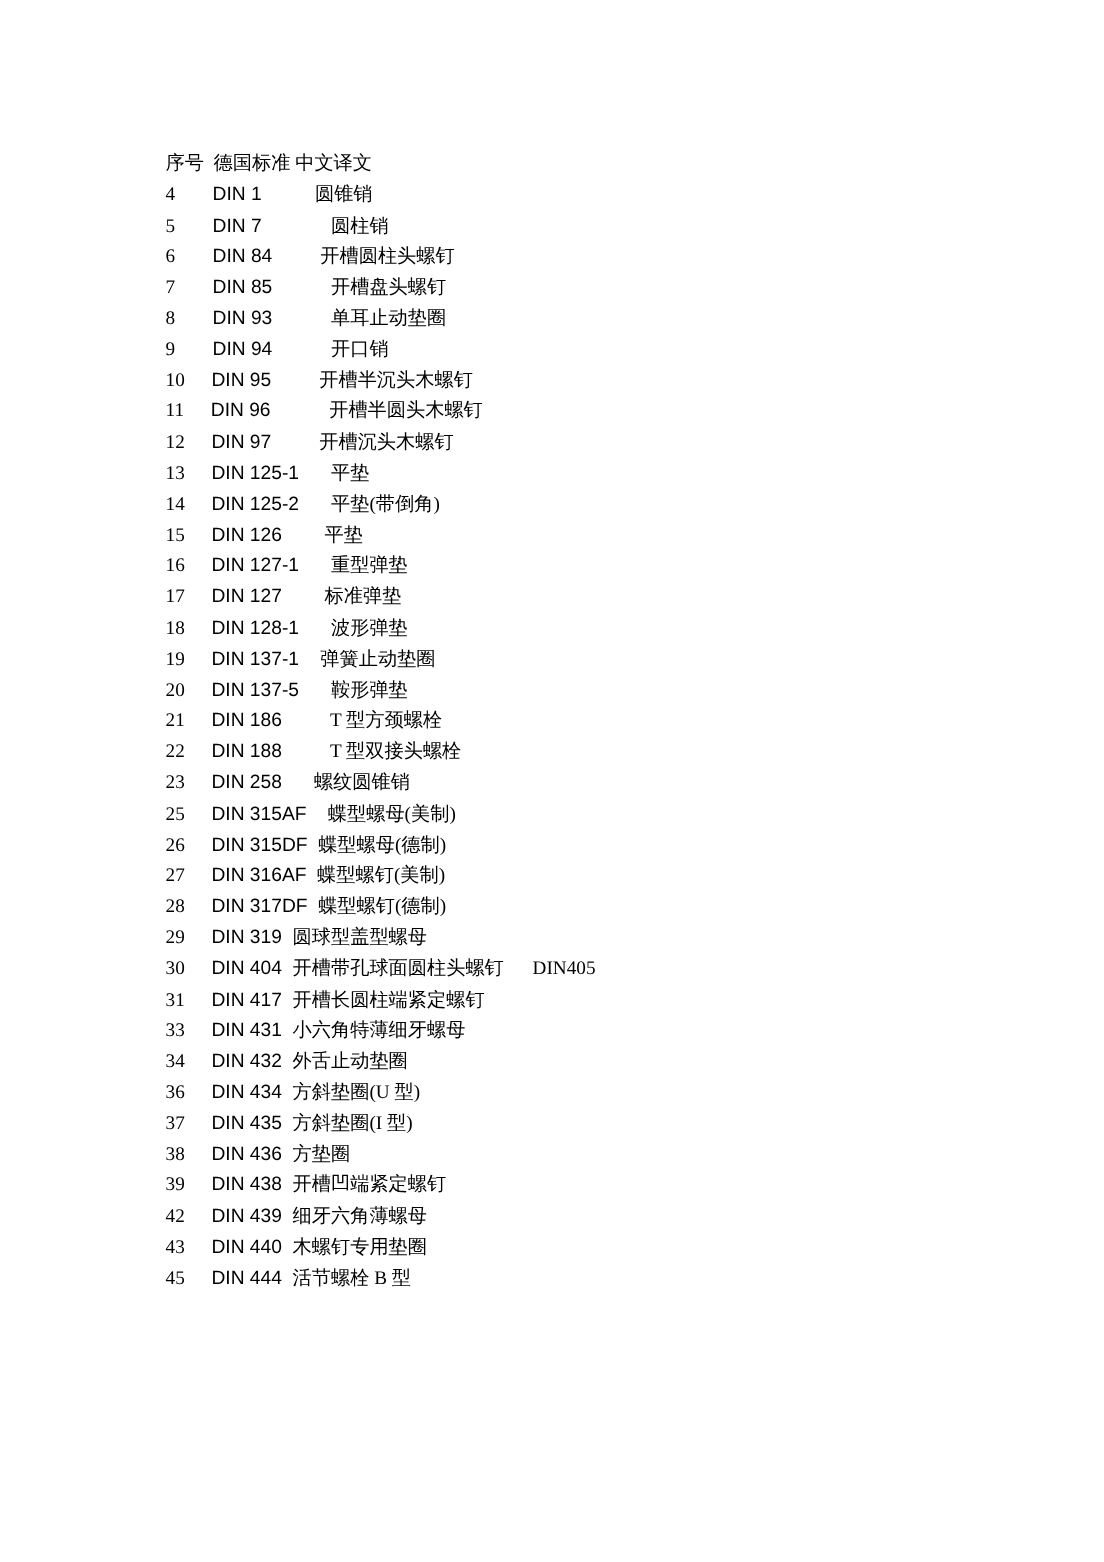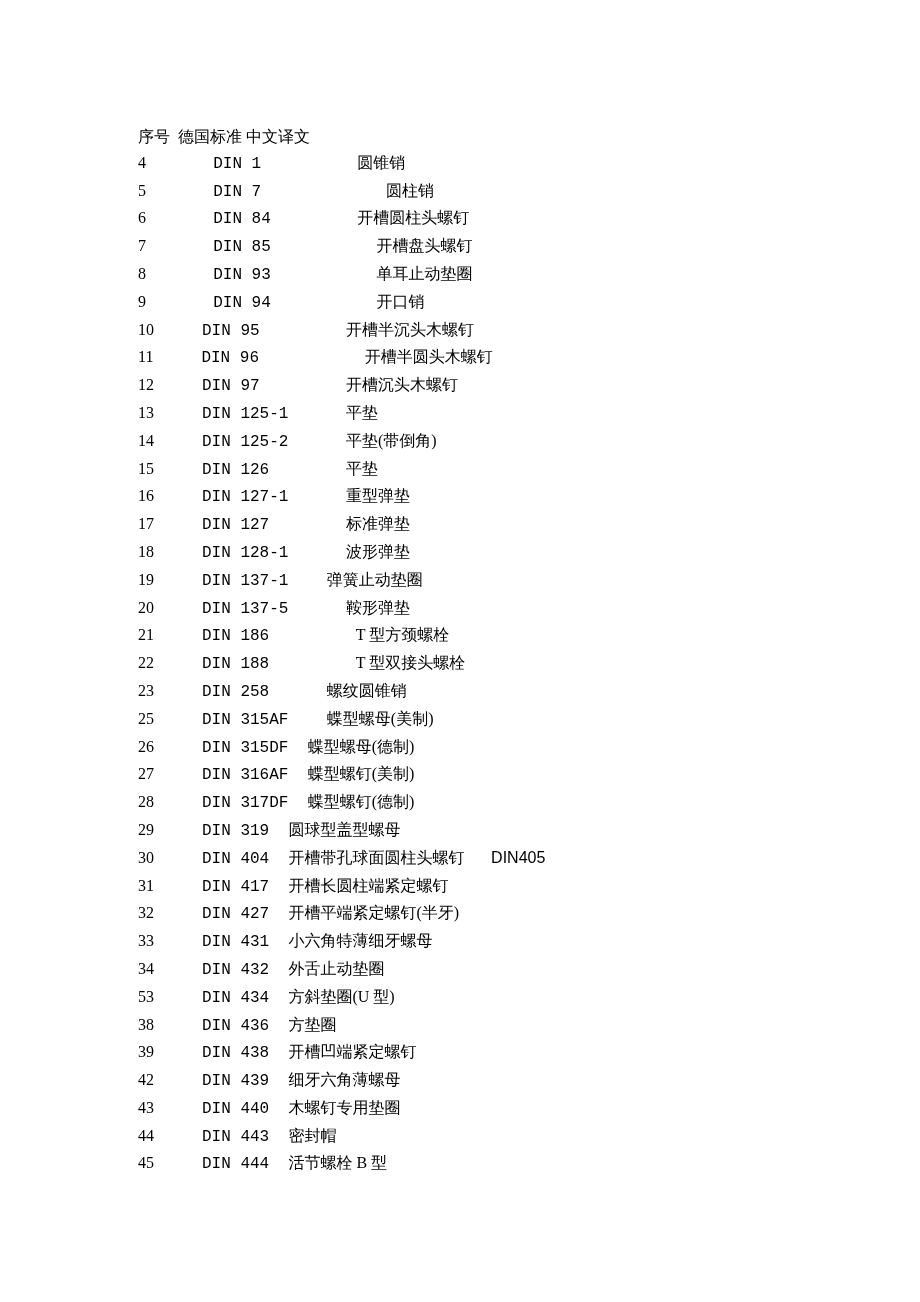--- a/index.html
+++ b/index.html
@@ -20,27 +20,27 @@
   }
   .row {
     white-space: nowrap;
   }
   .seq {
     display: inline-block;
   }
   .middle {
     display: inline-block;
     white-space: pre;
-    font-family: Liberation Mono, monospace;
+    font-family: Liberation Sans, sans-serif;
     letter-spacing: 0;
   }
   .extra {
     display: inline-block;
     white-space: pre;
-    font-family: Liberation Sans, sans-serif;
+    font-family: Liberation Serif, serif;
   }
 </style>
 </head>
 <body>
 
 <div class="page">
   <div class="header"><span>序号</span>  <span>德国标准</span> <span>中文译文</span></div>
   <div id="rows-container">
       <div class="row"><span class="seq">4</span><span class="middle">       DIN 1          </span><span>圆锥销</span></div>
       <div class="row"><span class="seq">5</span><span class="middle">       DIN 7             </span><span>圆柱销</span></div>
@@ -62,24 +62,23 @@
       <div class="row"><span class="seq">21</span><span class="middle">     DIN 186         </span><span>T 型方颈螺栓</span></div>
       <div class="row"><span class="seq">22</span><span class="middle">     DIN 188         </span><span>T 型双接头螺栓</span></div>
       <div class="row"><span class="seq">23</span><span class="middle">     DIN 258      </span><span>螺纹圆锥销</span></div>
       <div class="row"><span class="seq">25</span><span class="middle">     DIN 315AF    </span><span>蝶型螺母(美制)</span></div>
       <div class="row"><span class="seq">26</span><span class="middle">     DIN 315DF  </span><span>蝶型螺母(德制)</span></div>
       <div class="row"><span class="seq">27</span><span class="middle">     DIN 316AF  </span><span>蝶型螺钉(美制)</span></div>
       <div class="row"><span class="seq">28</span><span class="middle">     DIN 317DF  </span><span>蝶型螺钉(德制)</span></div>
       <div class="row"><span class="seq">29</span><span class="middle">     DIN 319  </span><span>圆球型盖型螺母</span></div>
       <div class="row"><span class="seq">30</span><span class="middle">     DIN 404  </span><span>开槽带孔球面圆柱头螺钉</span><span class="extra">      DIN405</span></div>
       <div class="row"><span class="seq">31</span><span class="middle">     DIN 417  </span><span>开槽长圆柱端紧定螺钉</span></div>
-      <div class="row"><span class="seq">32</span><span class="middle">     DIN 427  </span><span>开槽平端紧定螺钉(半牙)</span></div>
       <div class="row"><span class="seq">33</span><span class="middle">     DIN 431  </span><span>小六角特薄细牙螺母</span></div>
       <div class="row"><span class="seq">34</span><span class="middle">     DIN 432  </span><span>外舌止动垫圈</span></div>
-      <div class="row"><span class="seq">53</span><span class="middle">     DIN 434  </span><span>方斜垫圈(U 型)</span></div>
+      <div class="row"><span class="seq">36</span><span class="middle">     DIN 434  </span><span>方斜垫圈(U 型)</span></div>
+      <div class="row"><span class="seq">37</span><span class="middle">     DIN 435  </span><span>方斜垫圈(I 型)</span></div>
       <div class="row"><span class="seq">38</span><span class="middle">     DIN 436  </span><span>方垫圈</span></div>
       <div class="row"><span class="seq">39</span><span class="middle">     DIN 438  </span><span>开槽凹端紧定螺钉</span></div>
       <div class="row"><span class="seq">42</span><span class="middle">     DIN 439  </span><span>细牙六角薄螺母</span></div>
       <div class="row"><span class="seq">43</span><span class="middle">     DIN 440  </span><span>木螺钉专用垫圈</span></div>
-      <div class="row"><span class="seq">44</span><span class="middle">     DIN 443  </span><span>密封帽</span></div>
       <div class="row"><span class="seq">45</span><span class="middle">     DIN 444  </span><span>活节螺栓 B 型</span></div>
     </div>
 </div>
 
 </body></html>

